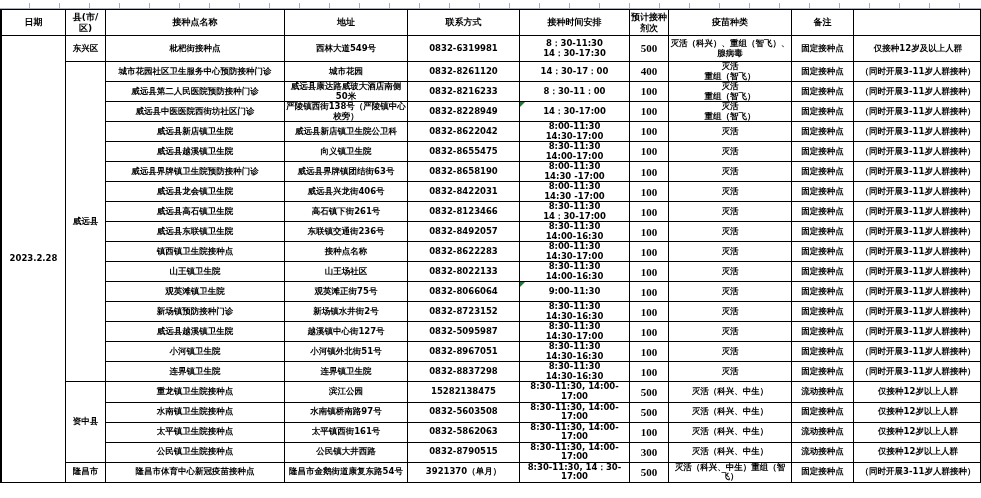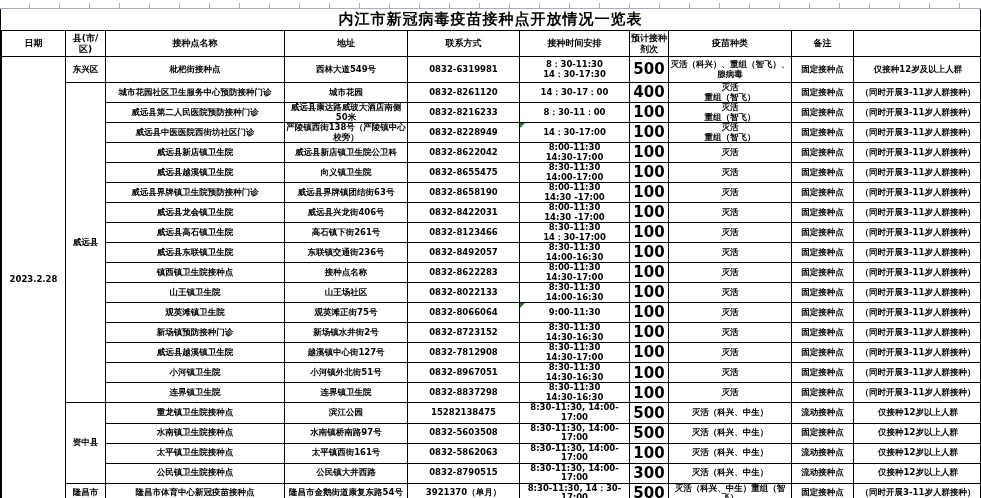--- a/index.html
+++ b/index.html
@@ -29,33 +29,32 @@
     border:1px solid #000;
     text-align:center;vertical-align:middle;
     padding:0 1px;overflow:hidden;
     white-space:pre-line;line-height:1.12;
     position:relative;
   }
   thead tr{height:26px;margin-top:20px;}
   thead th{font-size:9px;}
   tbody tr{height:20px;}
   tbody tr.tall{height:26px;}
-  td.num{font-size:15px;}
+  td.num{font-size:11px;font-family:Liberation Serif, serif;}
   td.flagged::before{
     content:"";position:absolute;top:0;left:0;width:0;height:0;
     border-top:5px solid #1f7a33;border-right:5px solid transparent;
   }
 </style>
 </head>
 <body>
 
 <div class="grid-strip"></div>
 
 <div class="frame">
-  <div class="title">内江市新冠病毒疫苗接种点开放情况一览表</div>
 
   <table>
     <colgroup>
       <col style="width:64px">
         <col style="width:40px">
         <col style="width:179px">
       <col style="width:123px">
         <col style="width:112px">
         <col style="width:110px">
       <col style="width:39px">
@@ -230,21 +229,21 @@
           <td>8:30-11:30
 14:30-16:30</td>
           <td class="num">100</td>
           <td>灭活</td>
           <td>固定接种点</td>
           <td>（同时开展3-11岁人群接种）</td>
         </tr>
         <tr>
           <td>威远县越溪镇卫生院</td>
           <td>越溪镇中心街127号</td>
-          <td>0832-7812908</td>
+          <td>0832-5095987</td>
           <td>8:30-11:30
 14:30-17:00</td>
           <td class="num">100</td>
           <td>灭活</td>
           <td>固定接种点</td>
           <td>（同时开展3-11岁人群接种）</td>
         </tr>
         <tr>
           <td>小河镇卫生院</td>
           <td>小河镇外北街51号</td>

